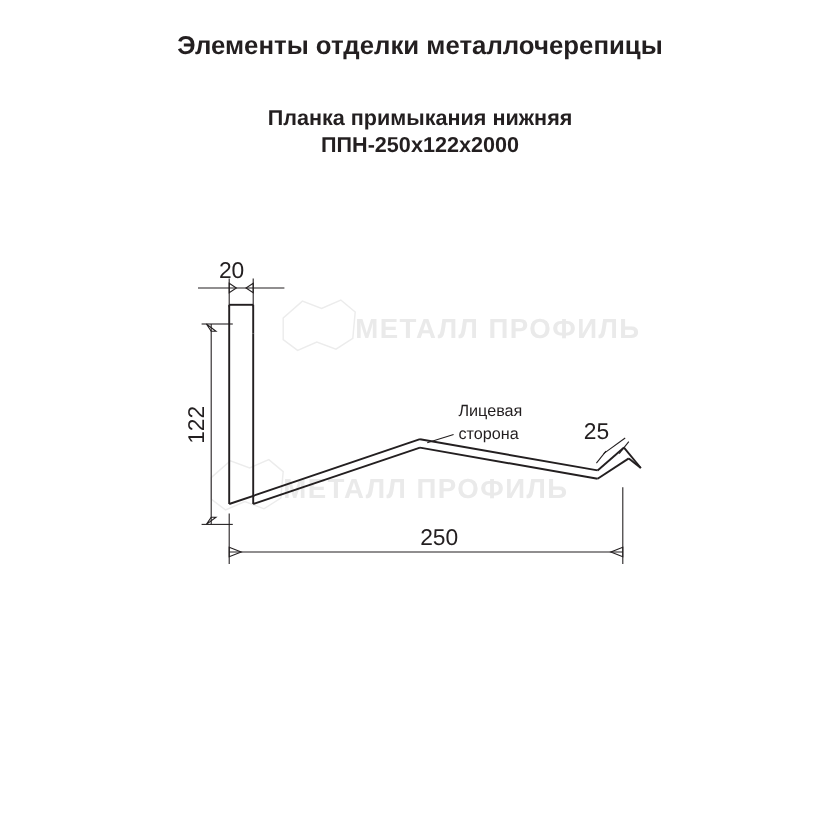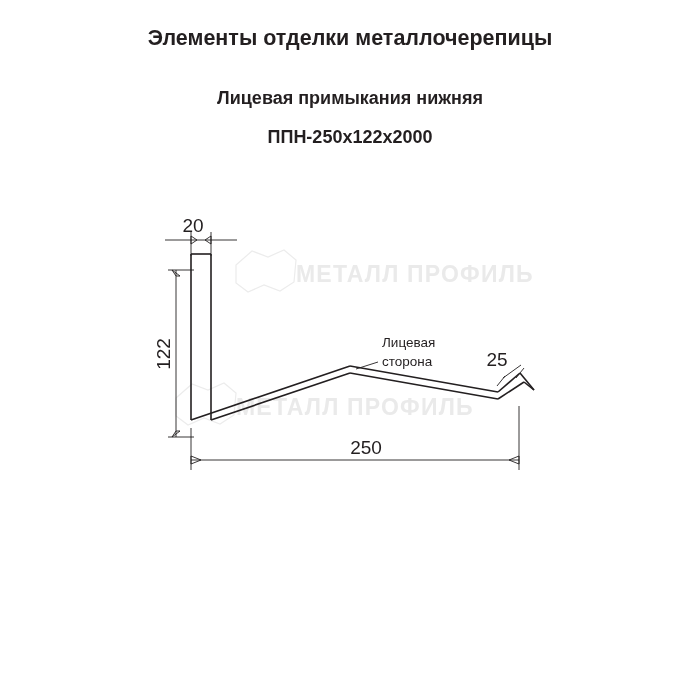--- a/index.html
+++ b/index.html
@@ -34,21 +34,21 @@
     position: absolute;
     top: 88px;
     left: 0;
     width: 700px;
     text-align: center;
     font-size: 18px;
     font-weight: bold;
   }
   .code {
     position: absolute;
-    top: 127px;
+    top: 111px;
     left: 0;
     width: 700px;
     text-align: center;
     font-size: 18px;
     font-weight: bold;
   }
   .drawing {
     position: absolute;
     top: 170px;
     left: 0;
@@ -101,21 +101,21 @@
     font-family: "Liberation Sans", sans-serif;
     font-size: 13.5px;
   }
 </style>
 </head>
 <body>
 
 <div class="page">
 
   <div class="title">Элементы отделки металлочерепицы</div>
-  <div class="subtitle">Лицевая примыкания нижняя</div>
+  <div class="subtitle">Планка примыкания нижняя</div>
   <div class="code">ППН-250х122х2000</div>
 
   <div class="drawing">
     <svg width="700" height="380" viewBox="0 0 700 380">
 
       <g>
         <path class="wm" d="M236 95 l16 -14 l16 6 l16 -7 l12 10 l-2 22 l-14 9 l-16 -6 l-16 7 l-12 -9 z"></path>
         <text class="wmtext" x="296" y="112">МЕТАЛЛ ПРОФИЛЬ</text>
       </g>
       <g>

